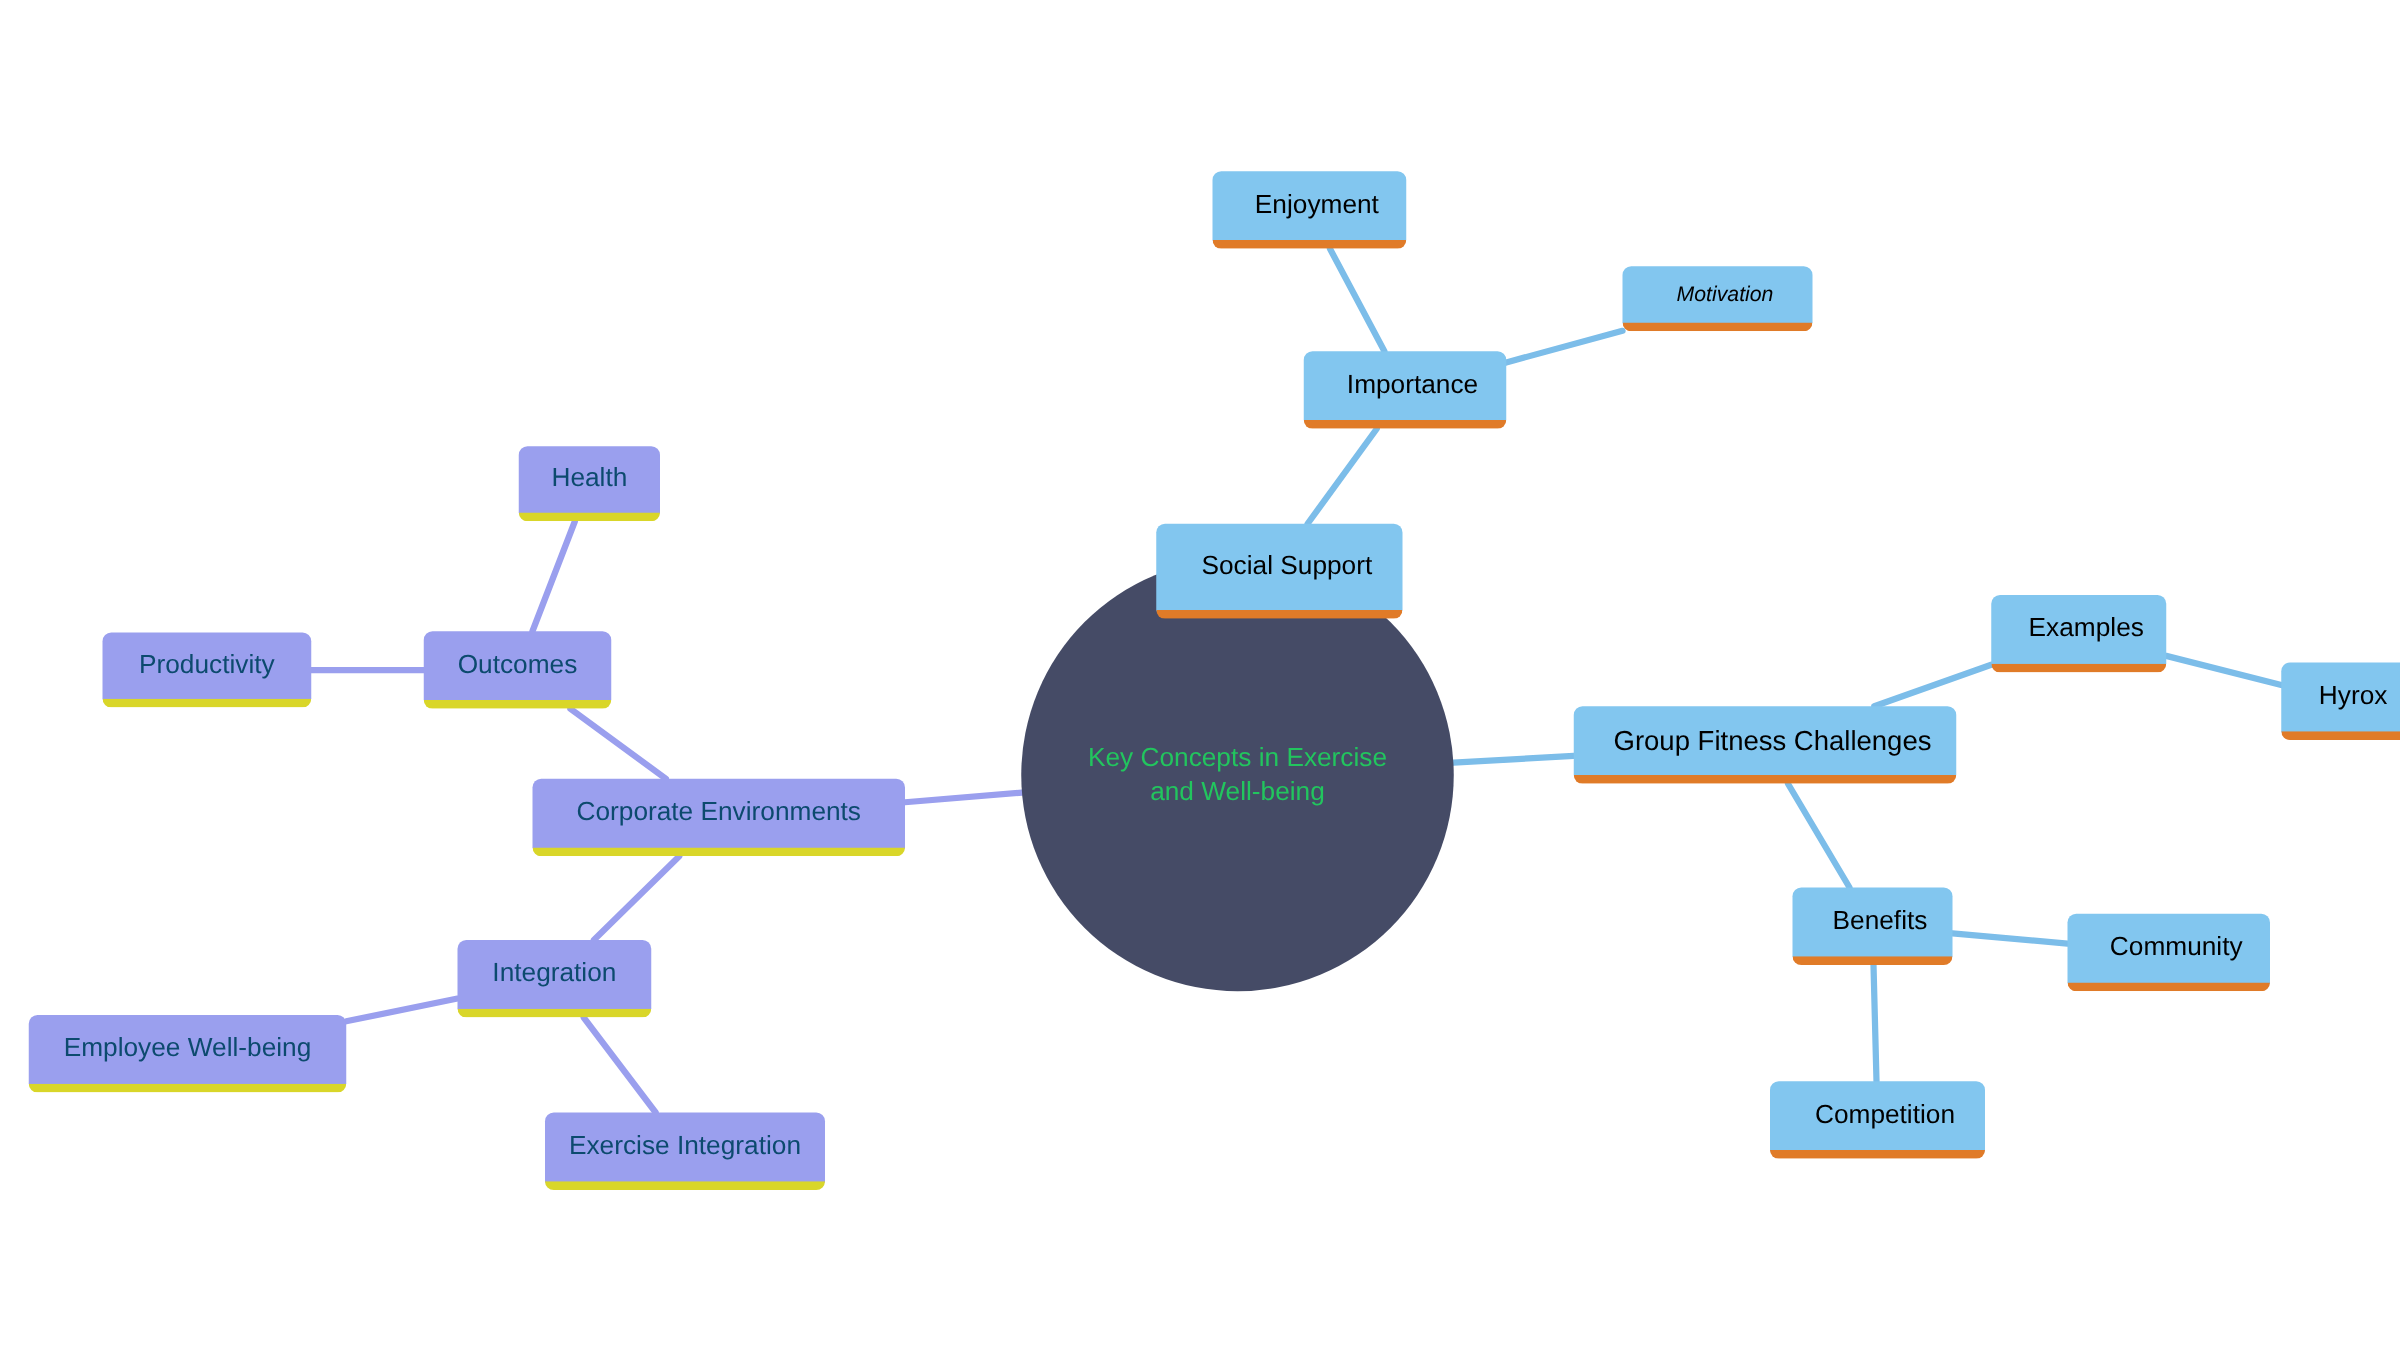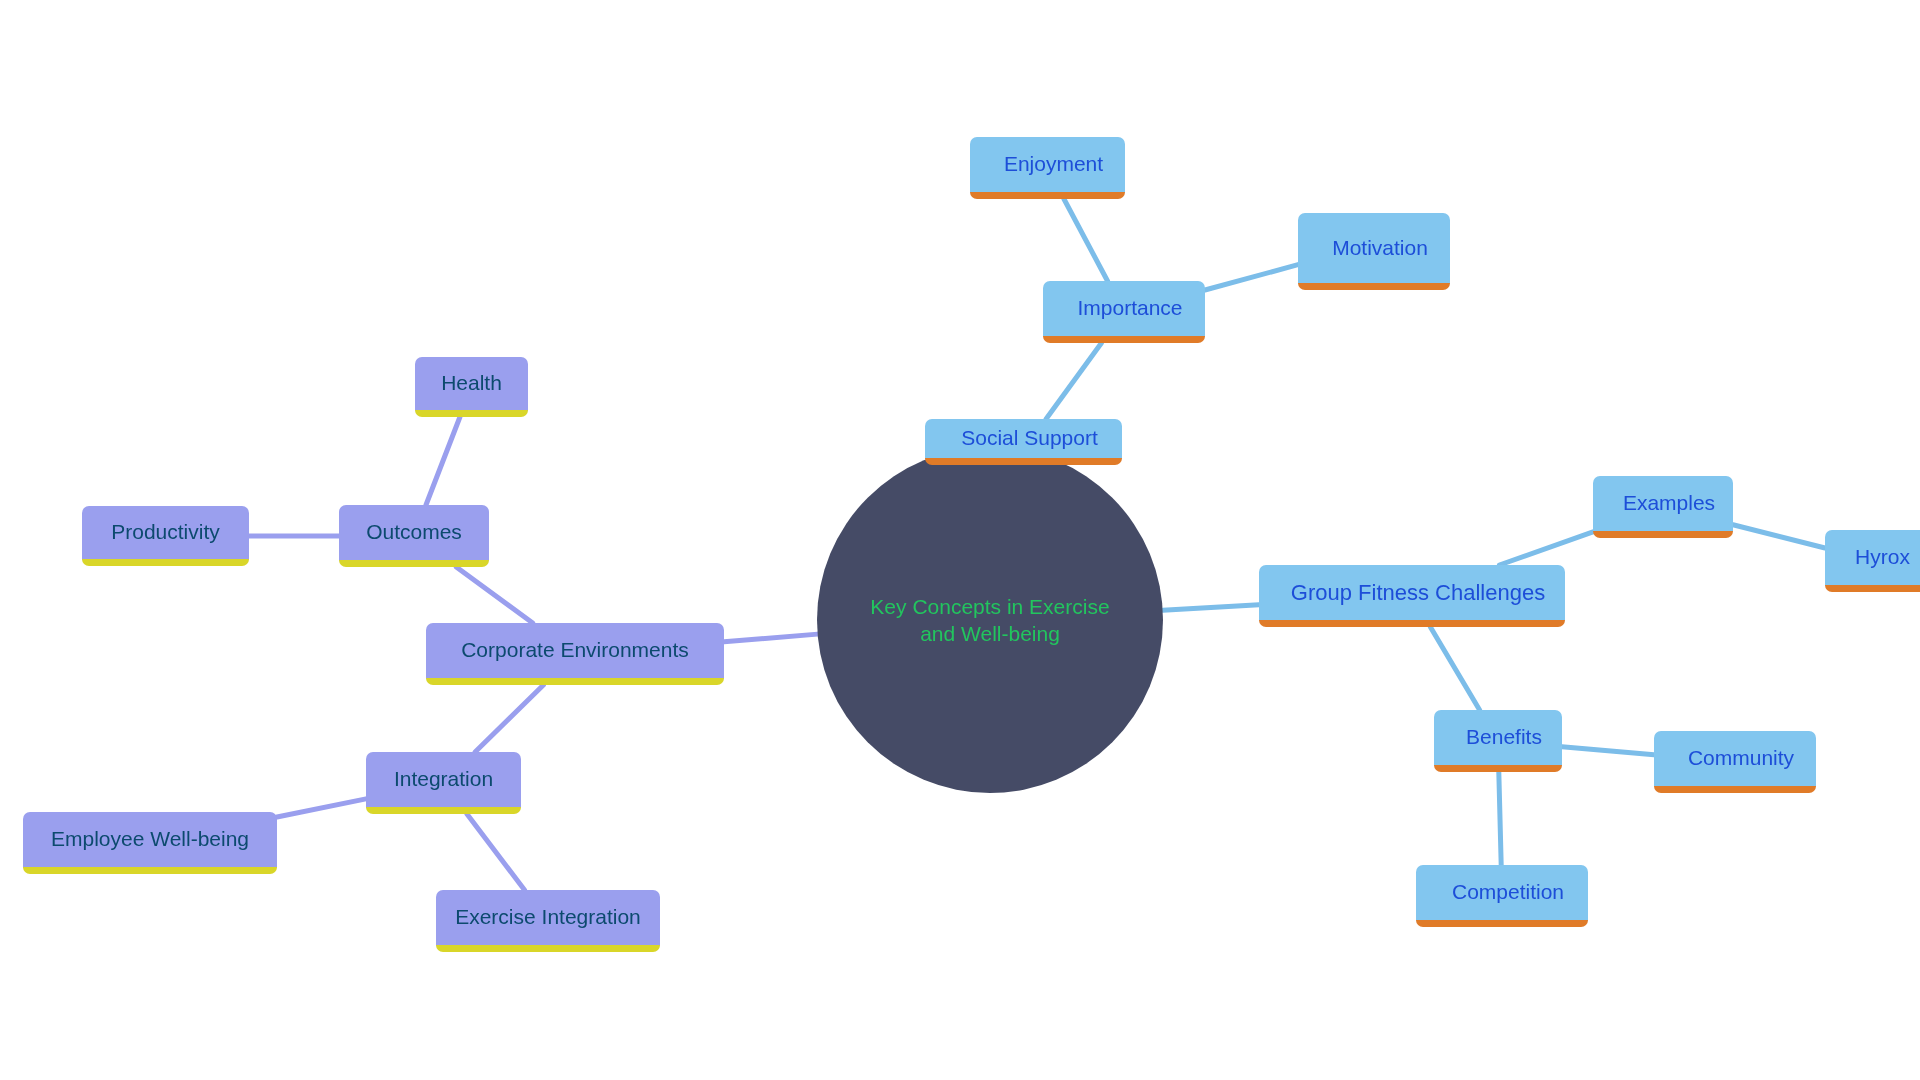--- a/index.html
+++ b/index.html
@@ -39,21 +39,21 @@
     white-space: nowrap;
     line-height: 1.15;
   }
   .node.purple {
     background: #9a9fee;
     color: #0c4a6e;
     border-bottom: 7px solid #d9d629;
   }
   .node.blue {
     background: #82c6ef;
-    color: #1d4ed8;
+    color: #000000;
     border-bottom: 7px solid #e07b28;
     padding-left: 12px;
   }
   .node-label {
     display: block;
     padding: 0 14px;
   }
   .center-node {
     position: absolute;
     border-radius: 50%;
@@ -115,27 +115,27 @@
       </div>
       <div class="node purple" style="left: 23px; top: 812px; width: 254px; height: 62px; font-size: 21px;">
         <span class="node-label">Employee Well-being</span>
       </div>
       <div class="node purple" style="left: 436px; top: 890px; width: 224px; height: 62px; font-size: 21px;">
         <span class="node-label">Exercise Integration</span>
       </div>
       <div class="node blue" style="left: 970px; top: 137px; width: 155px; height: 62px; font-size: 21px;">
         <span class="node-label">Enjoyment</span>
       </div>
-      <div class="node blue" style="left: 1298px; top: 213px; width: 152px; height: 77px; font-size: 21px;">
+      <div class="node blue" style="left: 1298px; top: 213px; width: 152px; height: 52px; font-size: 17px; font-style: italic;">
         <span class="node-label">Motivation</span>
       </div>
       <div class="node blue" style="left: 1043px; top: 281px; width: 162px; height: 62px; font-size: 21px;">
         <span class="node-label">Importance</span>
       </div>
-      <div class="node blue" style="left: 925px; top: 419px; width: 197px; height: 46px; font-size: 21px;">
+      <div class="node blue" style="left: 925px; top: 419px; width: 197px; height: 76px; font-size: 21px;">
         <span class="node-label">Social Support</span>
       </div>
       <div class="node blue" style="left: 1259px; top: 565px; width: 306px; height: 62px; font-size: 22px;">
         <span class="node-label">Group Fitness Challenges</span>
       </div>
       <div class="node blue" style="left: 1593px; top: 476px; width: 140px; height: 62px; font-size: 21px;">
         <span class="node-label">Examples</span>
       </div>
       <div class="node blue" style="left: 1825px; top: 530px; width: 103px; height: 62px; font-size: 21px;">
         <span class="node-label">Hyrox</span>

